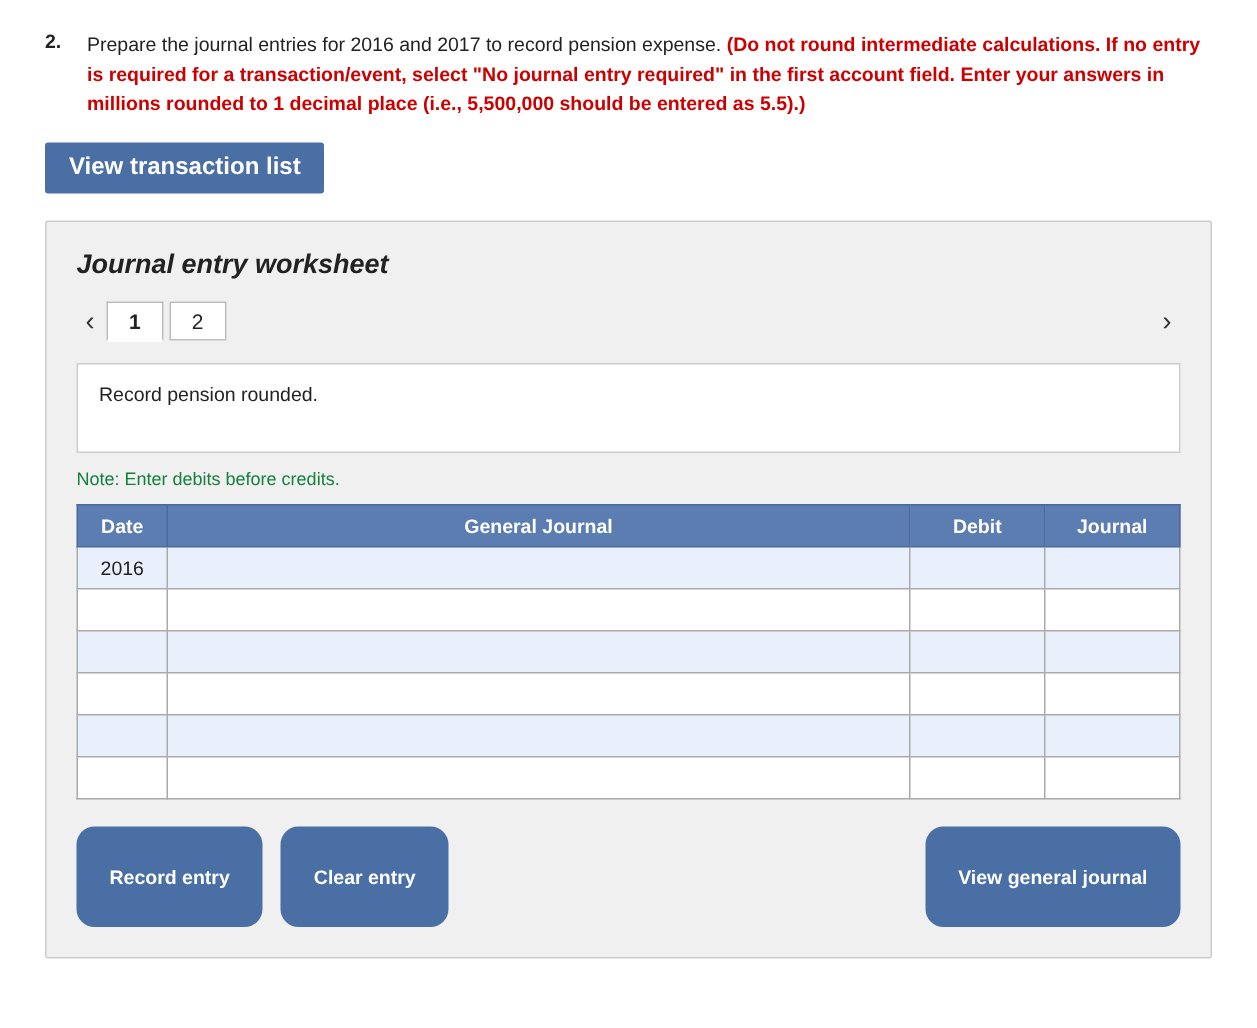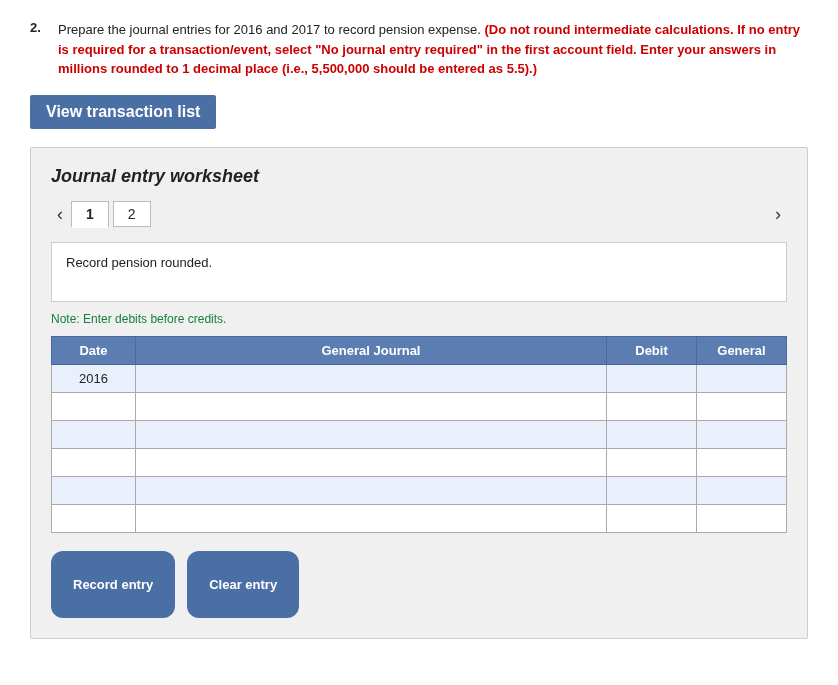--- a/index.html
+++ b/index.html
@@ -106,21 +106,21 @@
     .journal-table thead tr th {
       background-color: #5b7db1;
       color: #fff;
       font-weight: bold;
       text-align: center;
       padding: 6px 8px;
       border: 1px solid #4a6a9a;
       font-size: 13px;
     }
     .journal-table thead tr th.date-col {
-      width: 84px;
+      width: 60px;
     }
     .journal-table thead tr th.general-col {
       width: auto;
     }
     .journal-table thead tr th.debit-col {
       width: 90px;
     }
     .journal-table thead tr th.credit-col {
       width: 90px;
     }
@@ -200,21 +200,21 @@
   </div>
 
   <div class="note-text">Note: Enter debits before credits.</div>
 
   <table class="journal-table">
     <thead>
       <tr>
         <th class="date-col">Date</th>
         <th class="general-col">General Journal</th>
         <th class="debit-col">Debit</th>
-        <th class="credit-col">General</th>
+        <th class="credit-col">Journal</th>
       </tr>
     </thead>
     <tbody id="table-body">
     <tr>
           <td class="date-cell">2016</td>
           <td><input type="text" style=""></td>
           <td><input type="text" style=""></td>
           <td><input type="text" style=""></td>
         </tr>
         <tr>
@@ -246,17 +246,18 @@
           <td><input type="text" style=""></td>
           <td><input type="text" style=""></td>
           <td><input type="text" style=""></td>
         </tr>
       </tbody>
   </table>
 
   <div class="action-buttons">
     <button class="btn-action">Record entry</button>
     <button class="btn-action">Clear entry</button>
+    <button class="btn-action right">View general journal</button>
   </div>
 </div>
 
 
 
 
 </body></html>

